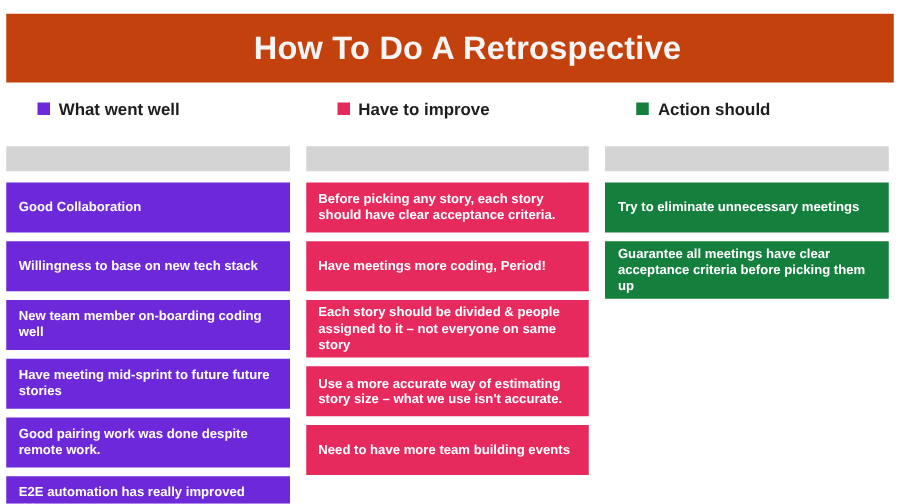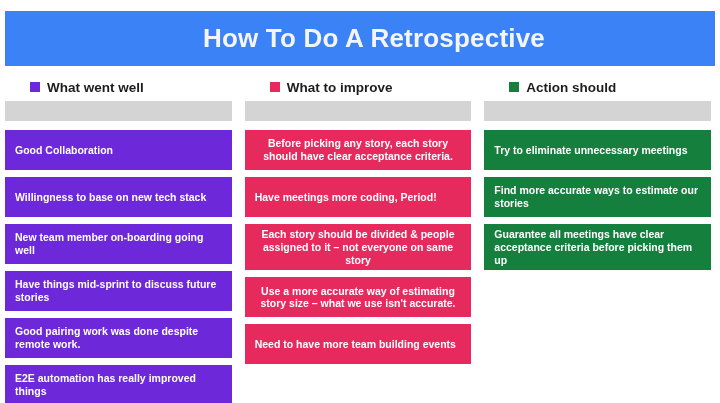--- a/index.html
+++ b/index.html
@@ -11,21 +11,21 @@
   .board {
     position: relative;
     width: 720px;
     height: 403px;
     background: #ffffff;
     overflow: hidden;
   }
   .title-bar {
     margin: 11px 5px 0 5px;
     height: 55px;
-    background: #3b82f6;
+    background: #c2410c;
     display: flex;
     align-items: center;
     justify-content: center;
     padding-left: 28px;
   }
   .title-bar h1 {
     margin: 0;
     color: #f5f5f5;
     font-size: 26px;
     font-weight: 700;
@@ -34,21 +34,21 @@
   .columns {
     display: grid;
     grid-template-columns: repeat(3, 1fr);
     column-gap: 13px;
     padding: 13px 9px 0 5px;
   }
   .col-header {
     display: flex;
     align-items: center;
     height: 16px;
-    margin: 0 0 6px 1px;
+    margin: 0 0 22px 1px;
     padding-left: 24px;
   }
   .swatch {
     width: 10px;
     height: 10px;
     margin-right: 7px;
     flex: 0 0 auto;
   }
   .col-header .label {
     font-size: 13.5px;
@@ -74,21 +74,21 @@
     box-sizing: border-box;
     display: flex;
     align-items: center;
     padding: 4px 10px;
     color: #ffffff;
     font-size: 10.5px;
     font-weight: 700;
     line-height: 1.22;
   }
   .blue  { background: #6d28d9; }
-  .pink  { background: #e62a5e; text-align: center; }
+  .pink  { background: #e62a5e; }
   .dark  { background: #15803d; }
 </style>
 </head>
 <body>
 
 <div class="board">
 
   <div class="title-bar">
     <h1>How To Do A Retrospective</h1>
   </div>
@@ -97,49 +97,48 @@
 
     <div class="column">
       <div class="col-header">
         <span class="swatch blue"></span>
         <span class="label">What went well</span>
       </div>
       <div class="input-bar"></div>
       <div class="cards">
         <div class="card blue">Good Collaboration</div>
         <div class="card blue">Willingness to base on new tech stack</div>
-        <div class="card blue">New team member on-boarding going well</div>
-        <div class="card blue">Have things mid-sprint to discuss future stories</div>
+        <div class="card blue">New team member on-boarding coding well</div>
+        <div class="card blue">Have meeting mid-sprint to future future stories</div>
         <div class="card blue">Good pairing work was done despite remote work.</div>
         <div class="card blue">E2E automation has really improved things</div>
       </div>
     </div>
 
     <div class="column">
       <div class="col-header">
         <span class="swatch pink"></span>
-        <span class="label">What to improve</span>
+        <span class="label">Have to improve</span>
       </div>
       <div class="input-bar"></div>
       <div class="cards">
         <div class="card pink">Before picking any story, each story should have clear acceptance criteria.</div>
         <div class="card pink">Have meetings more coding, Period!</div>
         <div class="card pink">Each story should be divided &amp; people assigned to it – not everyone on same story</div>
         <div class="card pink">Use a more accurate way of estimating story size – what we use isn't accurate.</div>
         <div class="card pink">Need to have more team building events</div>
       </div>
     </div>
 
     <div class="column">
       <div class="col-header">
         <span class="swatch dark"></span>
         <span class="label">Action should</span>
       </div>
       <div class="input-bar"></div>
       <div class="cards">
         <div class="card dark">Try to eliminate unnecessary meetings</div>
-        <div class="card dark">Find more accurate ways to estimate our stories</div>
         <div class="card dark">Guarantee all meetings have clear acceptance criteria before picking them up</div>
       </div>
     </div>
 
   </div>
 </div>
 
 </body></html>

